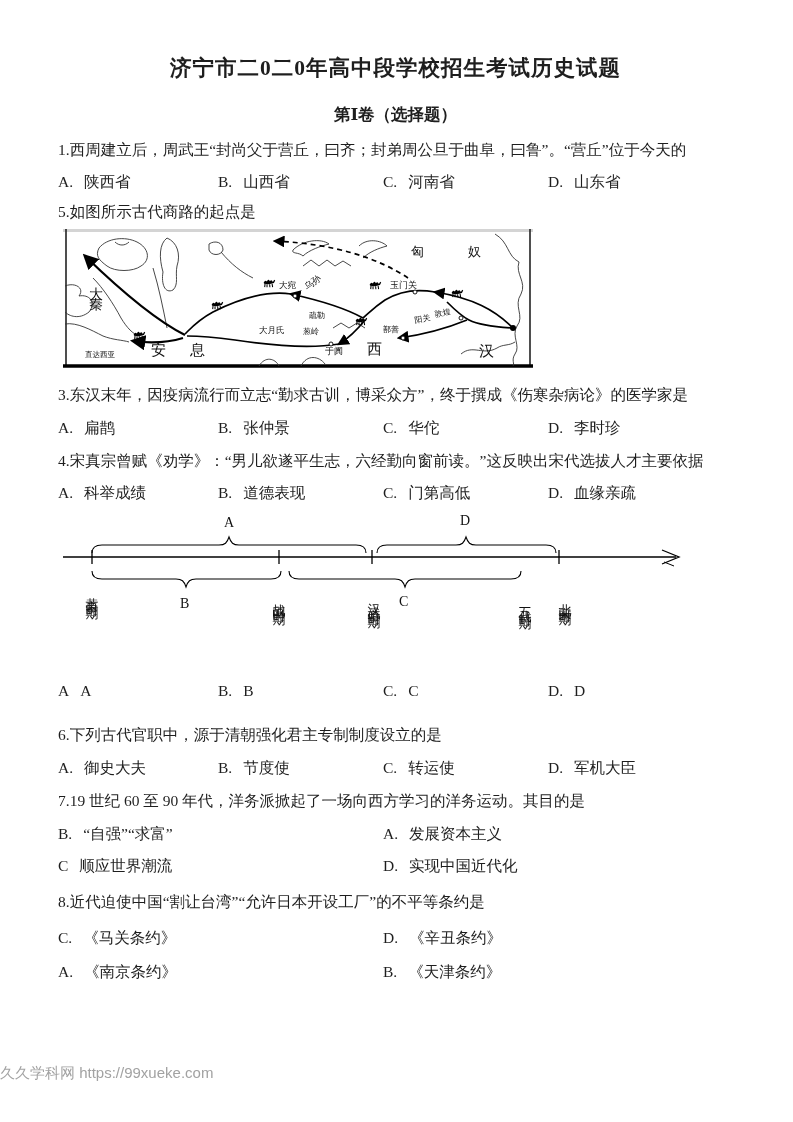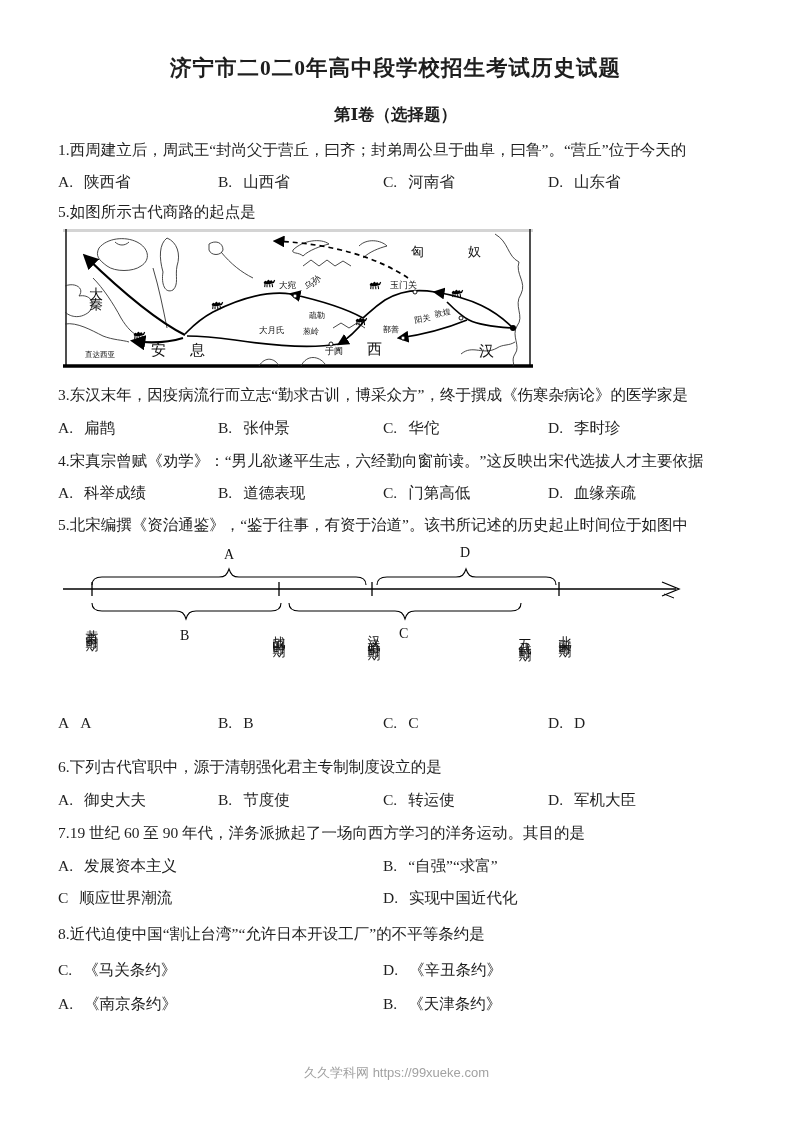--- a/index.html
+++ b/index.html
@@ -17,23 +17,23 @@
   .opts.four .opt:nth-child(2){width:165px;}
   .opts.four .opt:nth-child(3){width:165px;}
   .opts.four .opt:nth-child(4){flex:1;}
   .opts.two .opt:nth-child(1){width:325px;}
   .opts.two .opt:nth-child(2){flex:1;}
   .letter{margin-right:11px;}
   figure{margin:0;padding:0;}
   svg text{font-family:"Liberation Serif","DejaVu Serif",serif;fill:#111;}
   .vt{writing-mode:vertical-rl;text-orientation:upright;}
   .footer{
-    position:absolute;left:0;top:1064px;width:793px;text-align:center;
+    position:absolute;left:0;top:1064px;width:793px;text-align:left;
     font-family:"Liberation Sans","DejaVu Sans",sans-serif;
-    font-size:13px;color:#a2a2a2;
+    font-size:15px;color:#a2a2a2;
   }
 </style>
 </head>
 <body>
 
 <div class="content">
 
   <div class="title">济宁市二0二0年高中段学校招生考试历史试题</div>
   <div class="section">第Ⅰ卷（选择题）</div>
 
@@ -151,21 +151,20 @@
     <p class="stem" style="margin-top:13px">4.宋真宗曾赋《劝学》：“男儿欲遂平生志，六经勤向窗前读。”这反映出宋代选拔人才主要依据</p>
     <div class="opts four" style="margin-top:12px">
       <span class="opt"><span class="letter">A.</span><span>科举成绩</span></span>
       <span class="opt"><span class="letter">B.</span><span>道德表现</span></span>
       <span class="opt"><span class="letter">C.</span><span>门第高低</span></span>
       <span class="opt"><span class="letter">D.</span><span>血缘亲疏</span></span>
     </div>
   </div>
 
   <div>
-    <p class="stem" style="margin-top:12px">5.北宋编撰《资治通鉴》，“鉴于往事，有资于治道”。该书所记述的历史起止时间位于如图中</p>
     <figure style="margin:4px 0 0 0">
       <svg width="660" height="160" viewBox="0 0 660 160">
 
         <line x1="5" y1="50" x2="618" y2="50" stroke="#000" stroke-width="1.4"></line>
         <path d="M604,43 L621,50 L604,57" fill="none" stroke="#000" stroke-width="1.3"></path>
         <path d="M606,55 L616,59" fill="none" stroke="#000" stroke-width="1"></path>
 
         <g stroke="#000" stroke-width="1.3">
           <line x1="34" y1="43" x2="34" y2="57"></line>
           <line x1="221" y1="43" x2="221" y2="57"></line>
@@ -208,22 +207,22 @@
       <span class="opt"><span class="letter">A.</span><span>御史大夫</span></span>
       <span class="opt"><span class="letter">B.</span><span>节度使</span></span>
       <span class="opt"><span class="letter">C.</span><span>转运使</span></span>
       <span class="opt"><span class="letter">D.</span><span>军机大臣</span></span>
     </div>
   </div>
 
   <div>
     <p class="stem" style="margin-top:13px">7.19 世纪 60 至 90 年代，洋务派掀起了一场向西方学习的洋务运动。其目的是</p>
     <div class="opts two" style="margin-top:13px">
+      <span class="opt"><span class="letter">B.</span><span>“自强”“求富”</span></span>
       <span class="opt"><span class="letter">A.</span><span>发展资本主义</span></span>
-      <span class="opt"><span class="letter">B.</span><span>“自强”“求富”</span></span>
     </div>
     <div class="opts two" style="margin-top:12px">
       <span class="opt"><span class="letter">C</span><span>顺应世界潮流</span></span>
       <span class="opt"><span class="letter">D.</span><span>实现中国近代化</span></span>
     </div>
   </div>
 
   <div>
     <p class="stem" style="margin-top:16px">8.近代迫使中国“割让台湾”“允许日本开设工厂”的不平等条约是</p>
     <div class="opts two" style="margin-top:16px">

